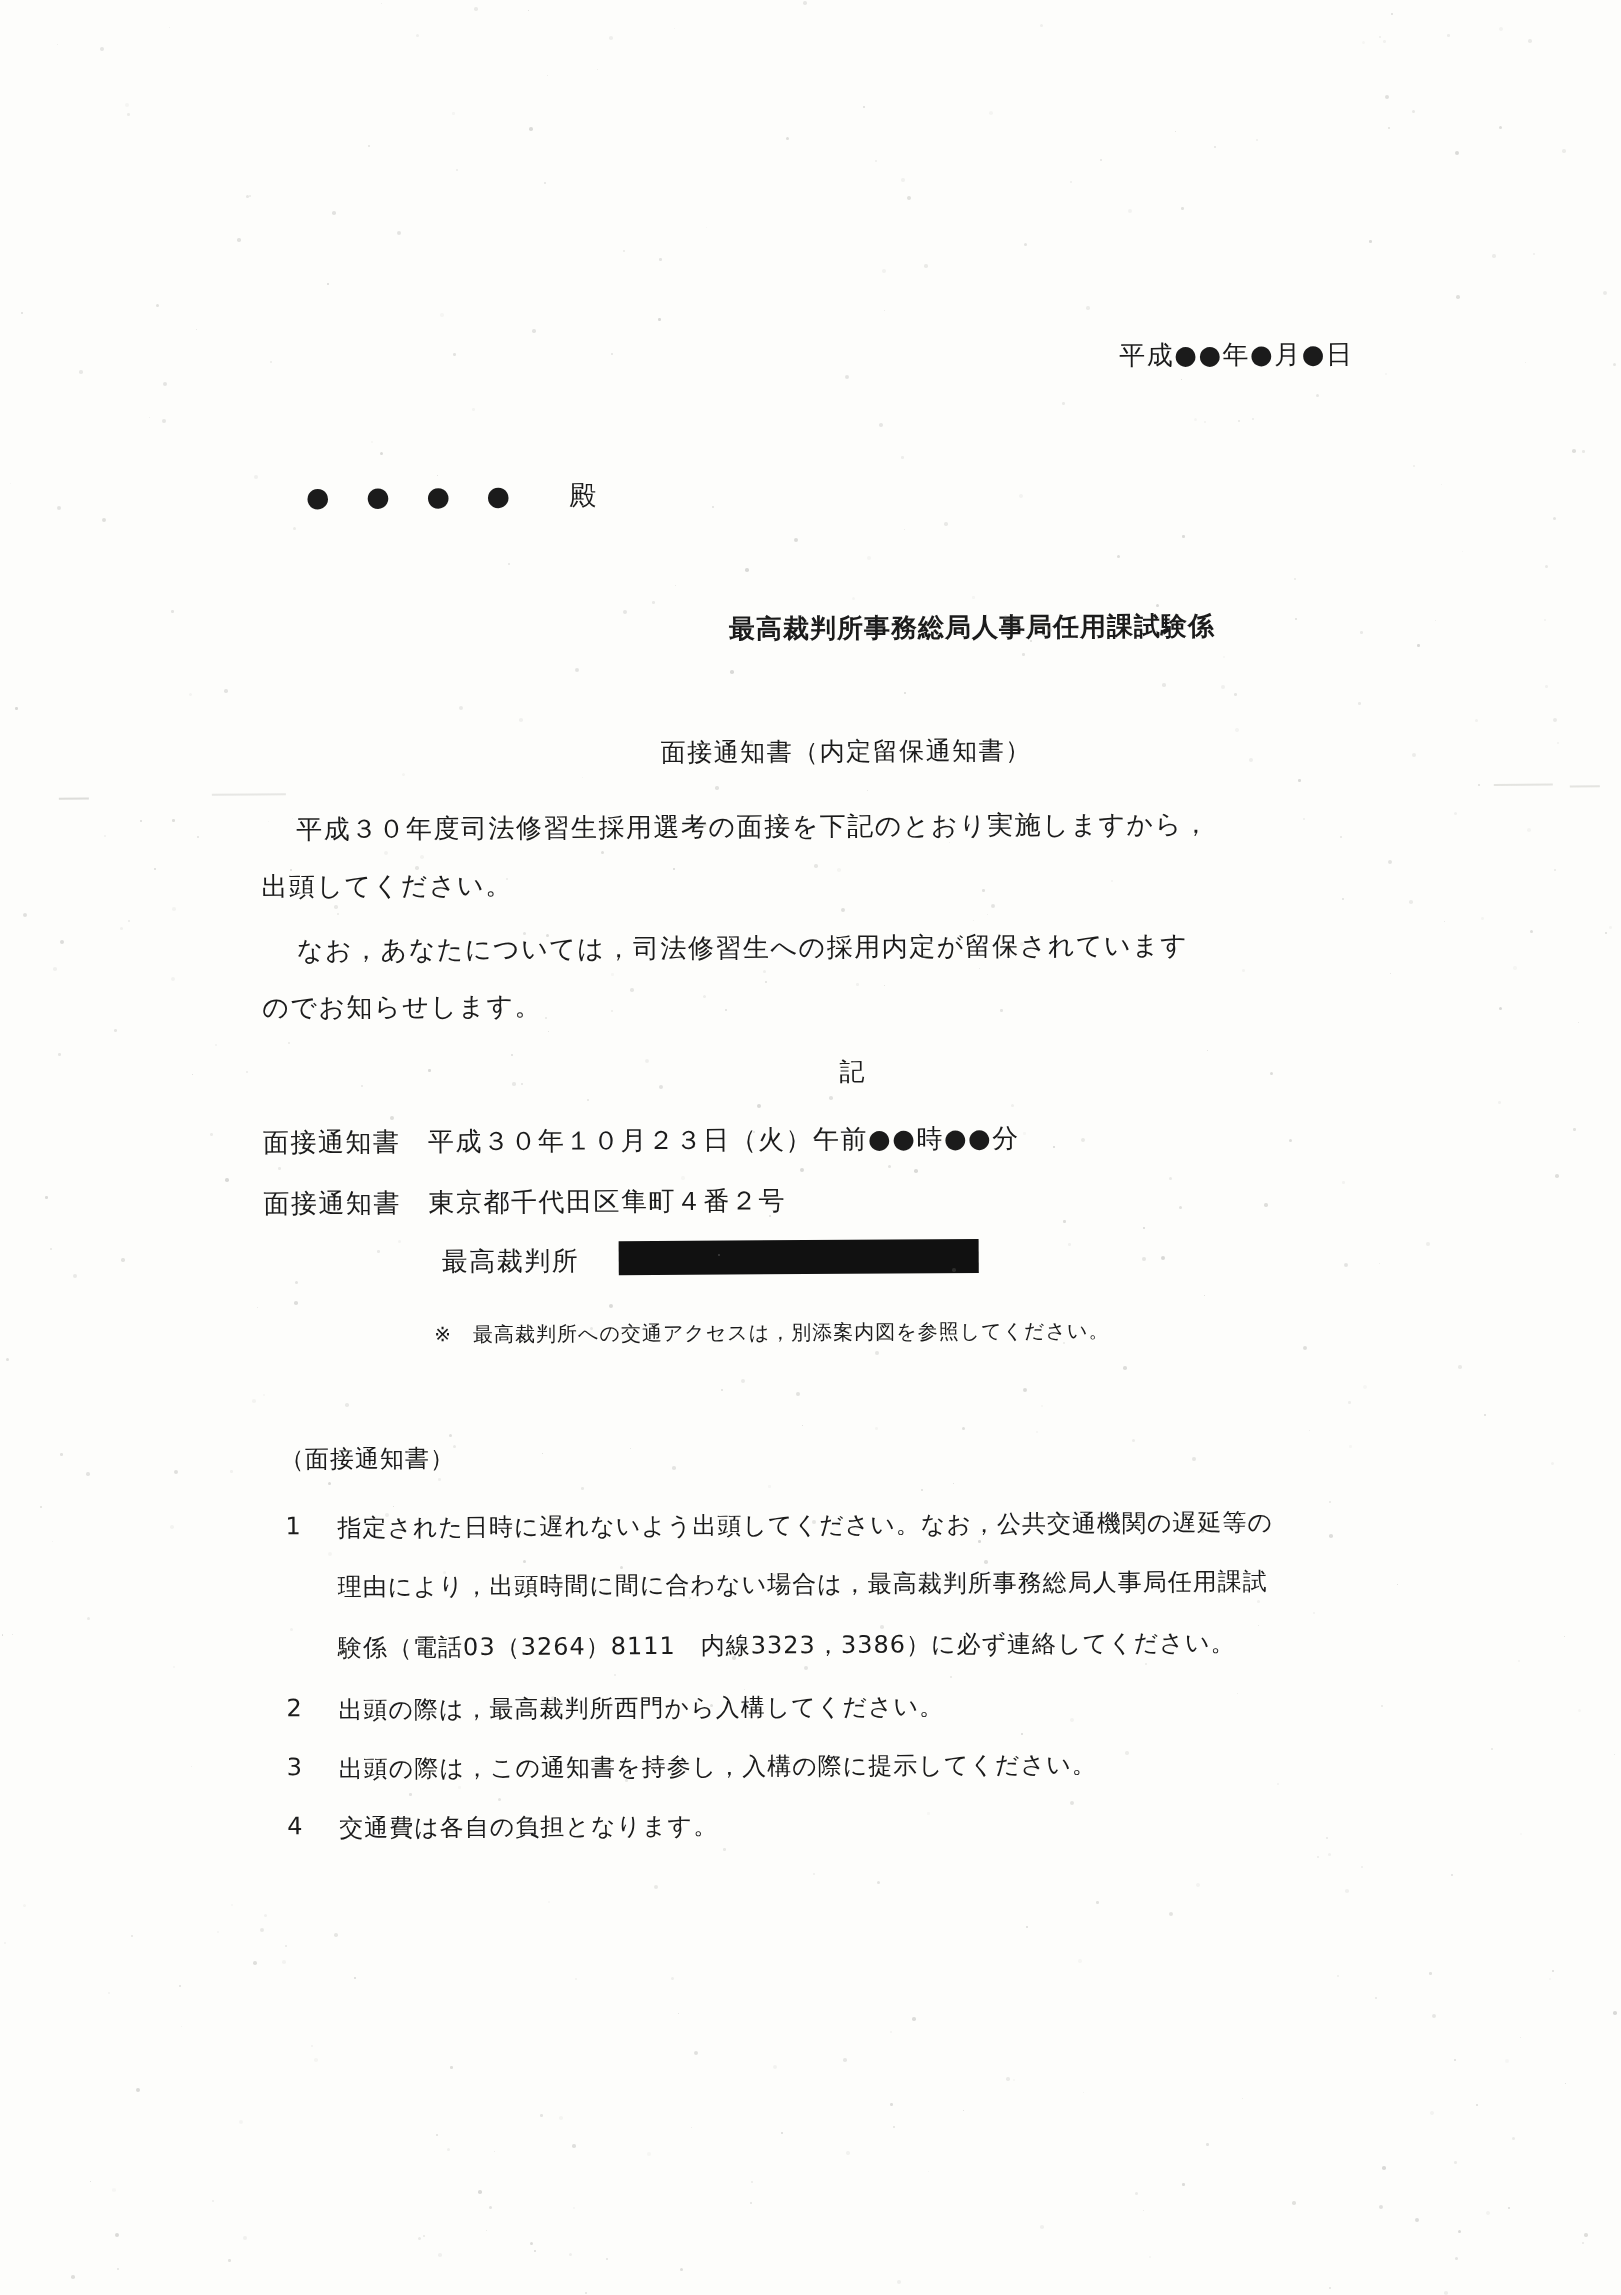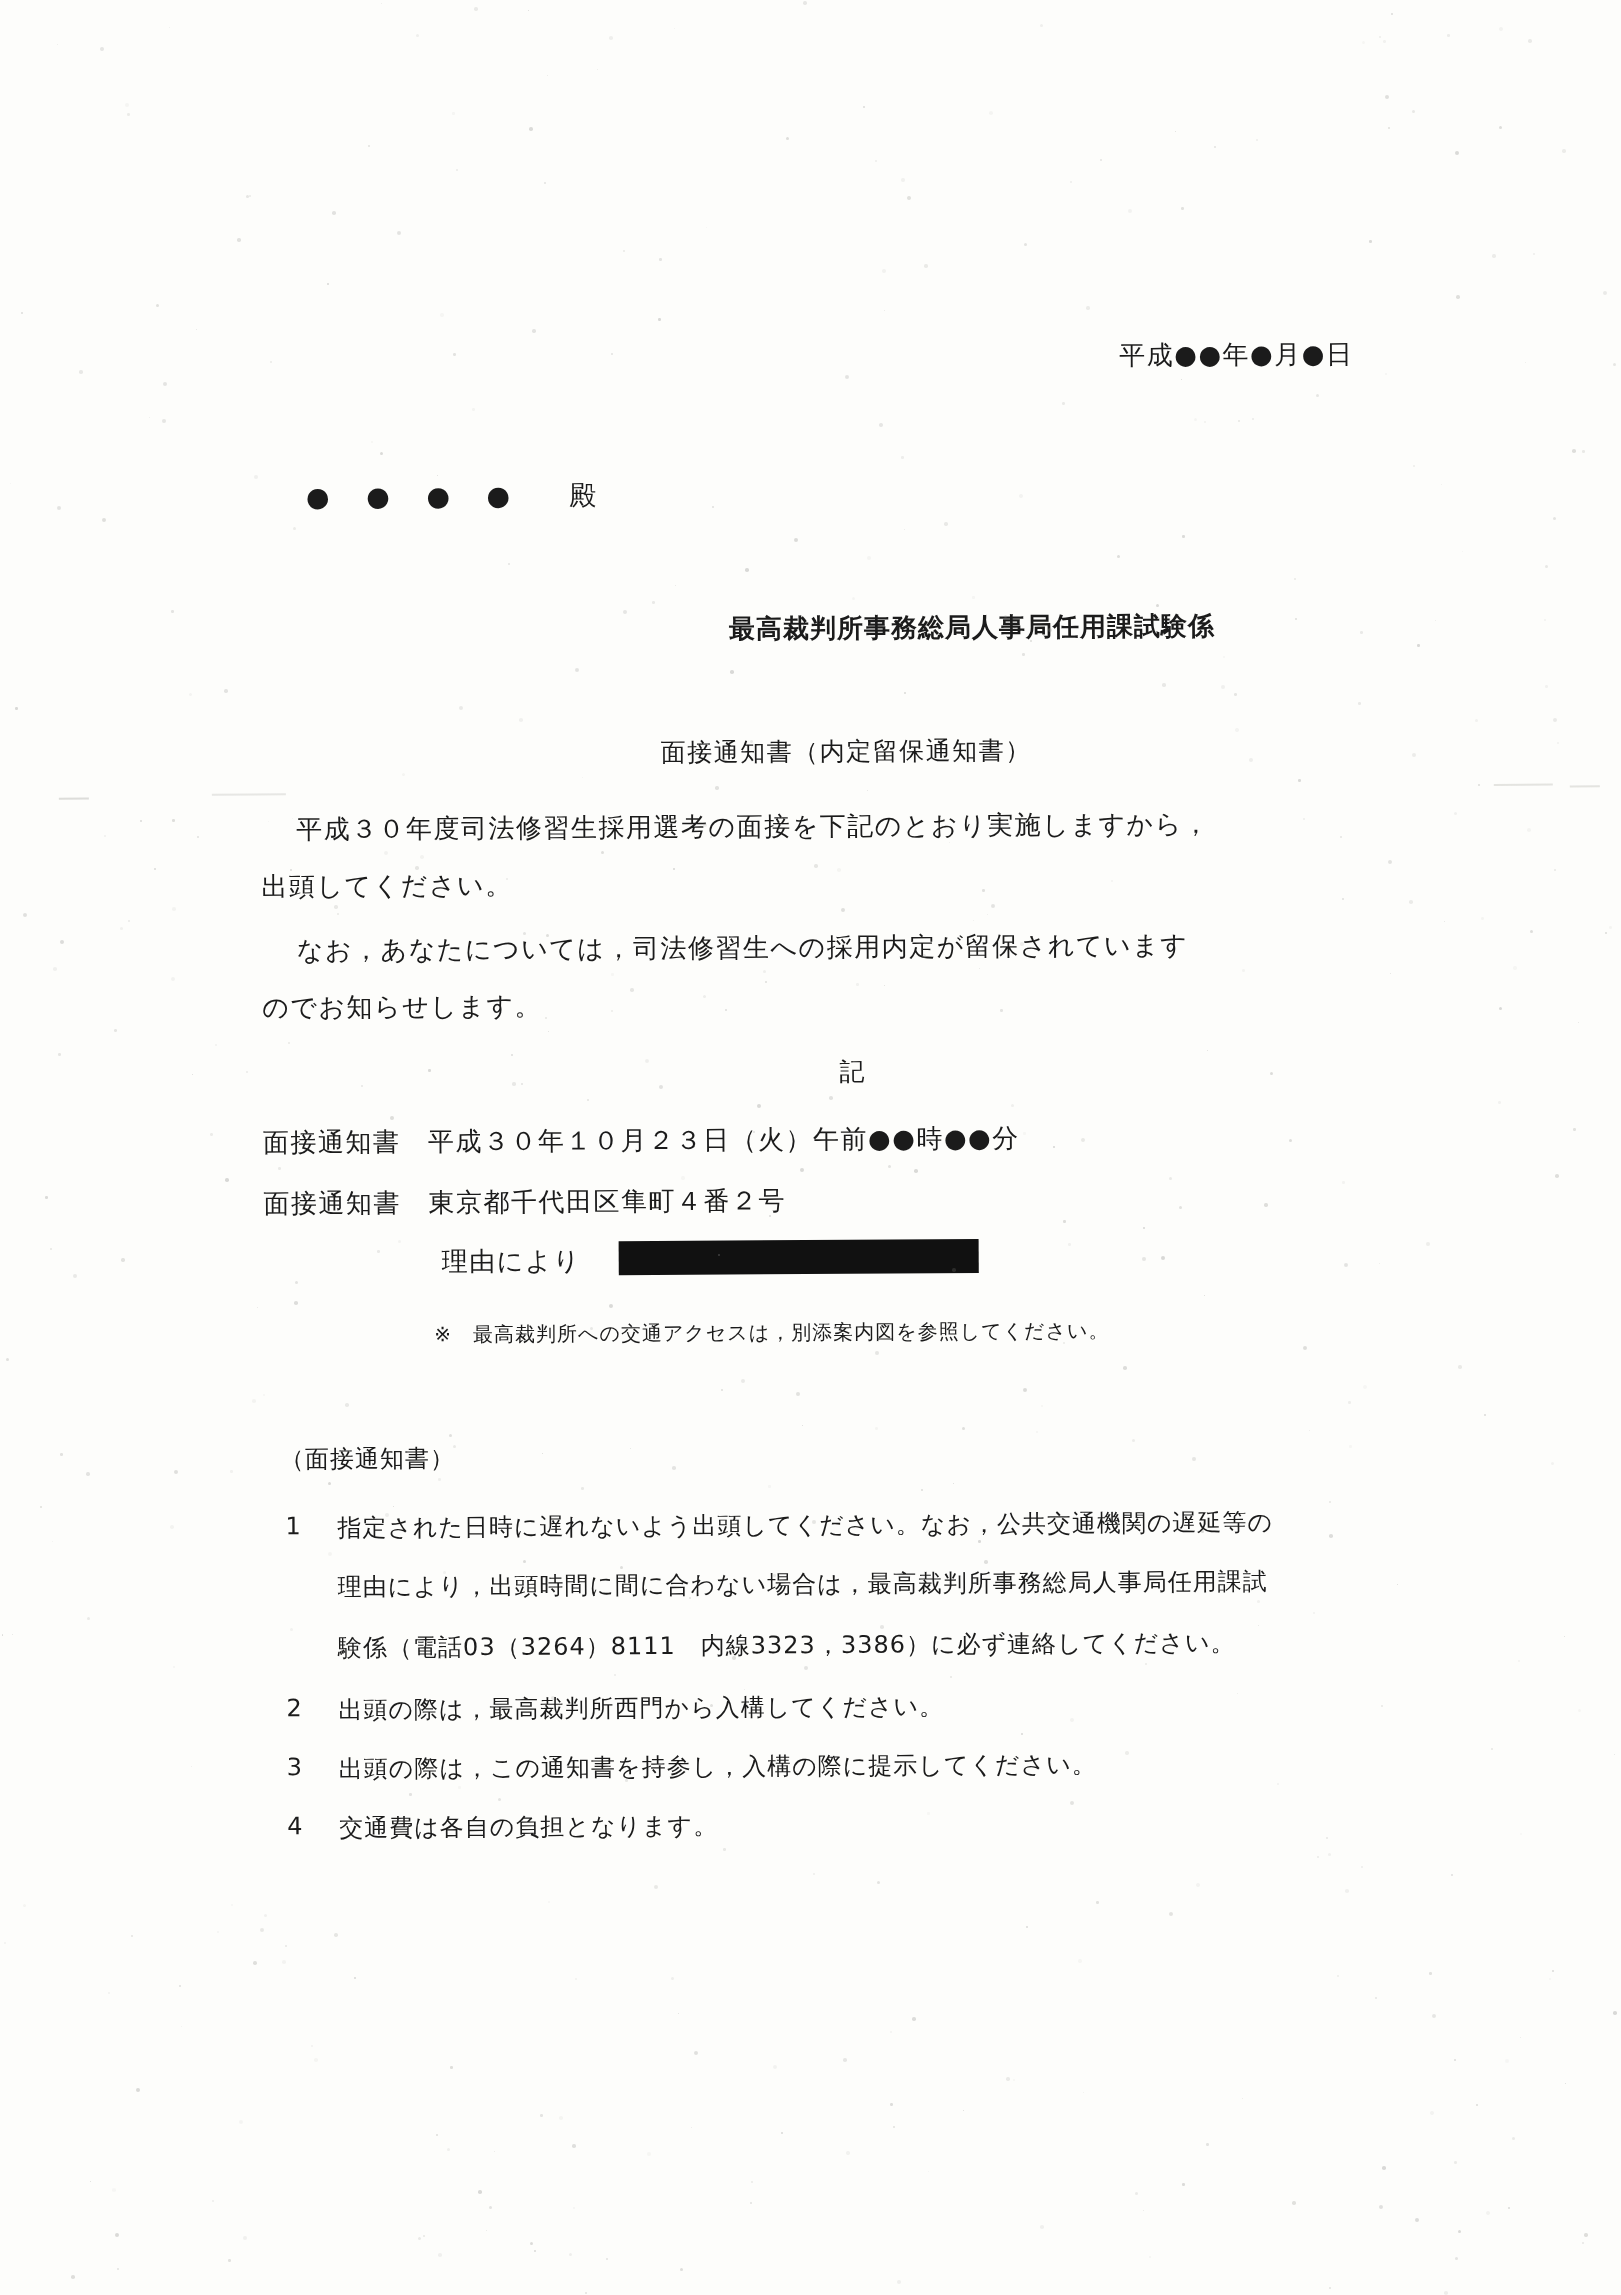--- a/index.html
+++ b/index.html
@@ -169,21 +169,21 @@
     <div class="txt body-p p1l2">出頭してください。</div>
     <div class="txt body-p p2l1">なお，あなたについては，司法修習生への採用内定が留保されています</div>
     <div class="txt body-p p2l2">のでお知らせします。</div>
 
     <div class="txt ki">記</div>
 
     <div class="txt row-label dt-row"><span>面接通知書</span>　<span>平成３０年１０月２３日（火）午前●●時●●分</span></div>
 
     <div class="txt row-label pl-row"><span>面接通知書</span>　<span>東京都千代田区隼町４番２号</span></div>
 
-    <div class="txt row-label pl-row2">理由により</div>
+    <div class="txt row-label pl-row2">最高裁判所</div>
 
     <div class="redaction"></div>
 
     <div class="txt note-star">※　最高裁判所への交通アクセスは，別添案内図を参照してください。</div>
 
     <div class="txt caution-head">（面接通知書）</div>
 
     <div class="txt num i1n">1</div>
     <div class="txt item-text i1a">指定された日時に遅れないよう出頭してください。なお，公共交通機関の遅延等の</div>
     <div class="txt item-text i1b">理由により，出頭時間に間に合わない場合は，最高裁判所事務総局人事局任用課試</div>

